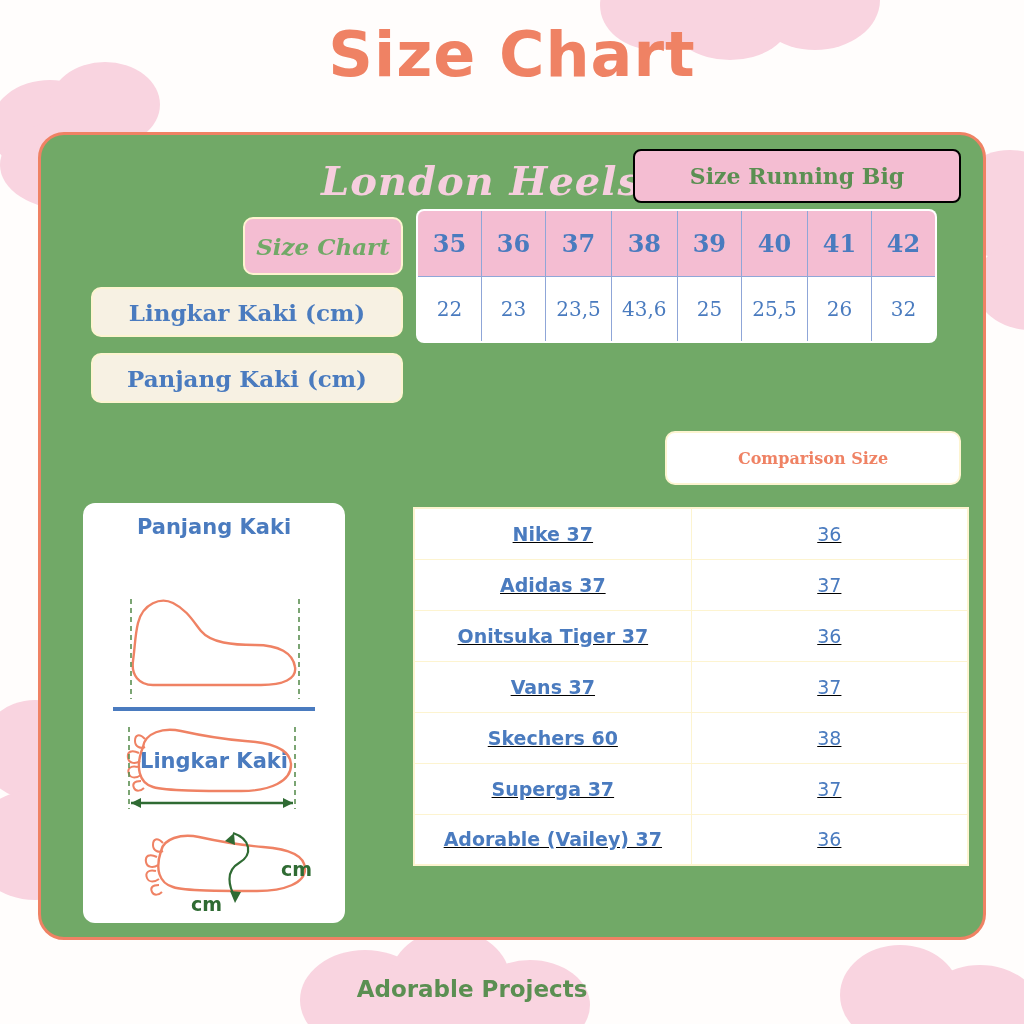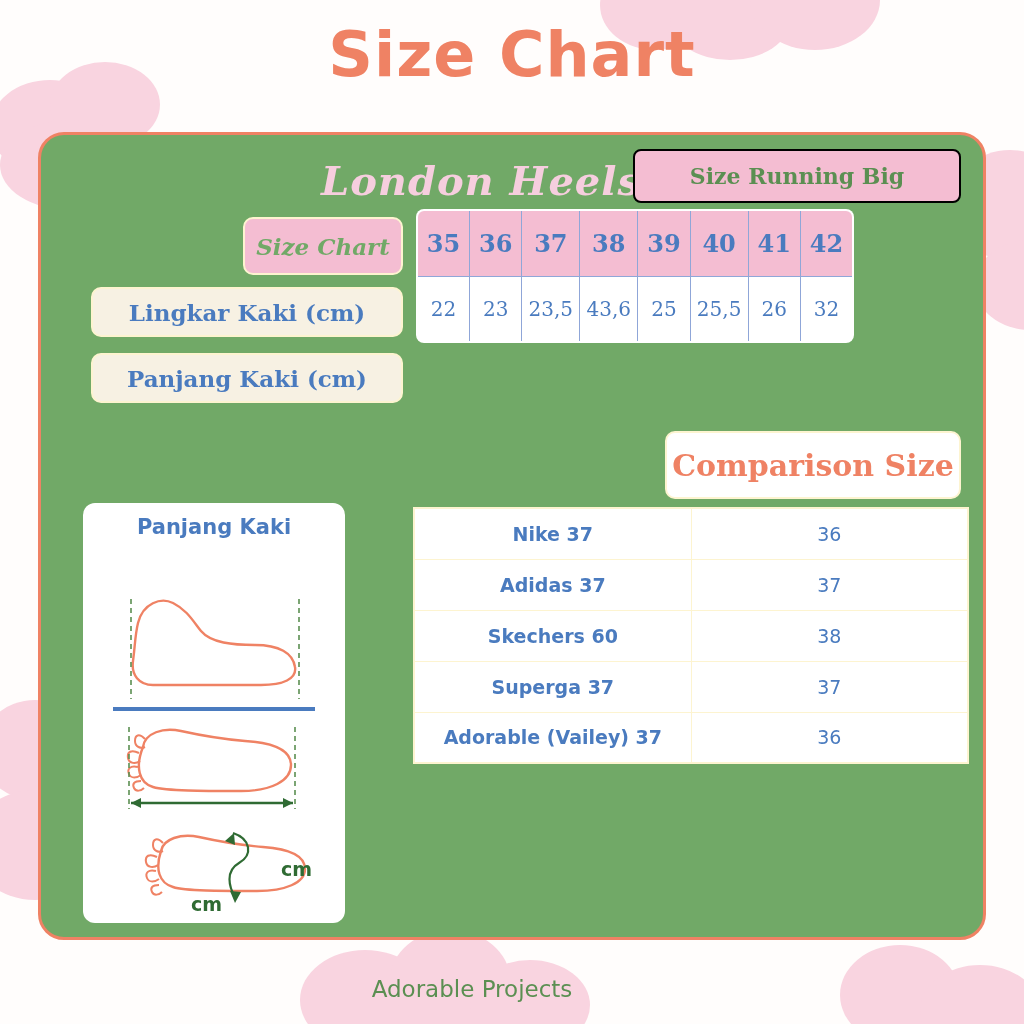--- a/index.html
+++ b/index.html
@@ -99,21 +99,21 @@
     font-weight: bold;
     font-size: 23px;
     color: #4a7bbf;
   }
   .rowlabel.r1 { top: 152px; }
   .rowlabel.r2 { top: 218px; }
 
   table.grid {
     position: absolute;
     left: 375px; top: 74px;
-    width: 438px;
+    width: 521px;
     border-collapse: collapse;
     background: #ffffff;
     border: 2px solid #8fa6d8;
     border-radius: 8px;
     overflow: hidden;
   }
   table.grid th, table.grid td {
     border: 1px solid #8fa6d8;
     text-align: center;
     font-family: "DejaVu Serif", serif;
@@ -127,38 +127,39 @@
     font-weight: bold;
     font-size: 24px;
     color: #4a7bbf;
   }
   table.grid td { font-weight: normal; background: #ffffff; }
 
   
   .comparison-title {
     position: absolute;
     right: 22px; top: 296px;
-    width: 296px; height: 68px;
+    width: 296px; height: 54px;
     background: #ffffff;
     border: 2px solid #fdf4d0;
     border-radius: 10px;
     display: flex; align-items: center; justify-content: center;
     font-family: "DejaVu Serif", serif;
     font-weight: bold;
-    font-size: 30px;
+    font-size: 16px;
     color: #ef8264;
   }
 
   table.comp {
     position: absolute;
     left: 372px; top: 372px;
     width: 556px;
     border-collapse: collapse;
     background: #a16207;
     border: 2px solid #fdf4d0;
+    text-decoration: underline;
   }
   table.comp td {
     border: 1px solid #fdf4d0;
     height: 51px;
     text-align: center;
     font-family: "DejaVu Sans", sans-serif;
     color: #4a7bbf;
     font-size: 19px;
     background: #ffffff;
   }
@@ -182,21 +183,21 @@
   }
   .cap1 { position: absolute; top: 12px; left: 0; width: 262px; }
   .cap2 { position: absolute; top: 246px; left: 0; width: 262px; }
 
   
   .footer {
     position: absolute;
     left: 0; top: 976px; width: 944px;
     text-align: center;
     font-family: "DejaVu Sans", sans-serif;
-    font-weight: normal;
+    font-weight: bold;
     font-size: 23px;
     color: #5b8f52;
     z-index: 6;
   }
 </style>
 </head>
 <body>
 
 <div id="root">
 
@@ -270,36 +271,45 @@
       <tbody>
           <tr>
         <td class="brandcell">Nike 37</td>
         <td class="sizecell">36</td>
       </tr>
       <tr>
         <td class="brandcell">Adidas 37</td>
         <td class="sizecell">37</td>
       </tr>
       <tr>
+        <td class="brandcell">Onitsuka Tiger 37</td>
+        <td class="sizecell">36</td>
+      </tr>
+      <tr>
+        <td class="brandcell">Vans 37</td>
+        <td class="sizecell">37</td>
+      </tr>
+      <tr>
         <td class="brandcell">Skechers 60</td>
         <td class="sizecell">38</td>
       </tr>
       <tr>
         <td class="brandcell">Superga 37</td>
         <td class="sizecell">37</td>
       </tr>
       <tr>
         <td class="brandcell">Adorable (Vailey) 37</td>
         <td class="sizecell">36</td>
       </tr>
     </tbody>
       </table>
 
     <div class="illus">
       <div class="illus-cap cap1">Panjang Kaki</div>
+      <div class="illus-cap cap2">Lingkar Kaki</div>
 
       <svg width="262" height="420" style="position:absolute;left:0;top:0;">
 
         <path d="M55 120 C60 100 78 94 90 100 C104 107 110 118 118 128
                  C128 140 150 142 172 142 C196 142 210 150 212 164
                  C214 176 200 182 178 182 L70 182 C56 182 48 172 50 158
                  C52 144 52 132 55 120 Z" fill="none" stroke="#ef8264" stroke-width="2.4"></path>
 
         <line x1="48" y1="96" x2="48" y2="196" stroke="#5b8f52" stroke-width="1.6" stroke-dasharray="5,4"></line>
         <line x1="216" y1="96" x2="216" y2="196" stroke="#5b8f52" stroke-width="1.6" stroke-dasharray="5,4"></line>

